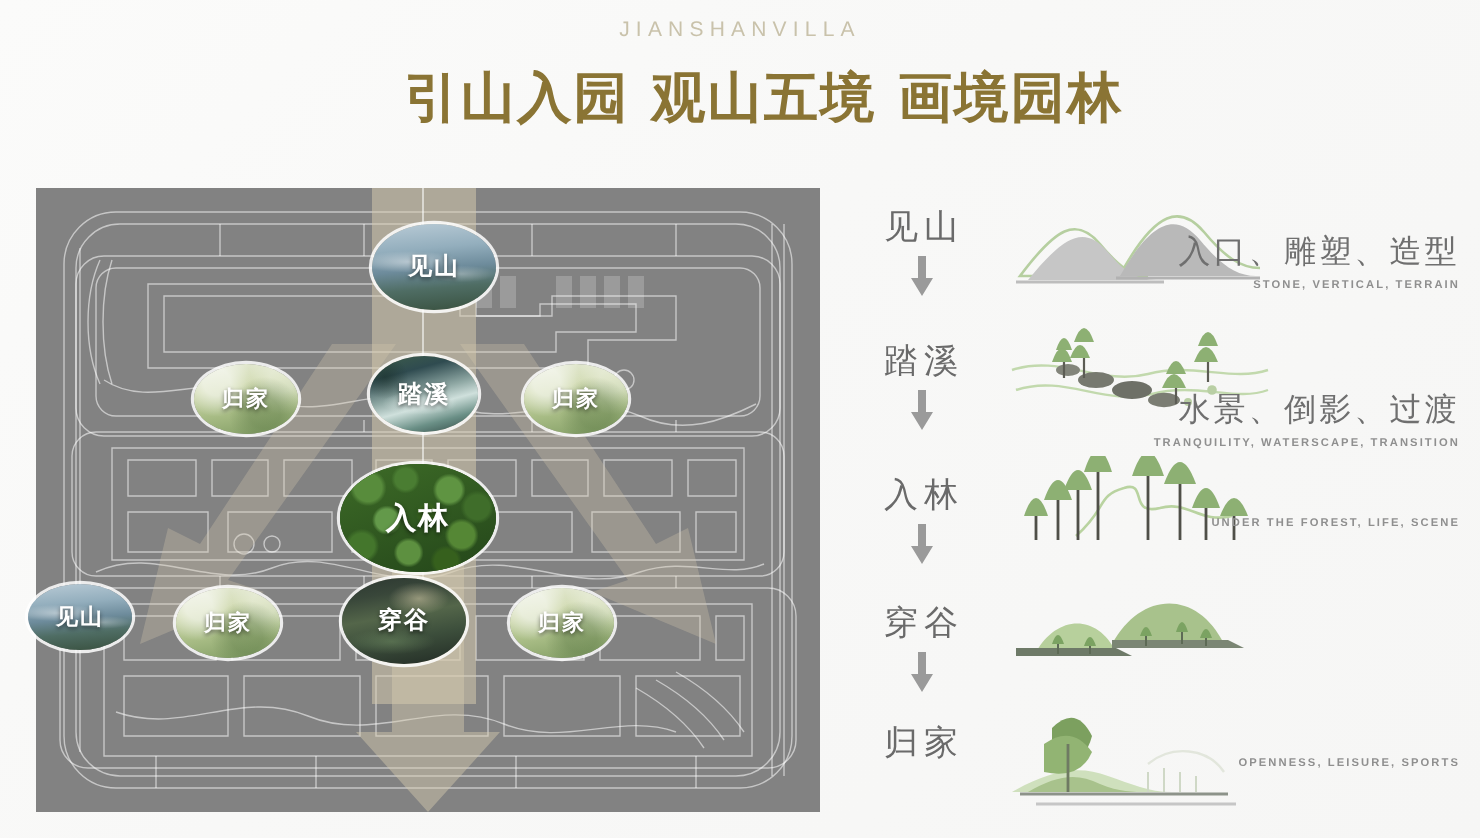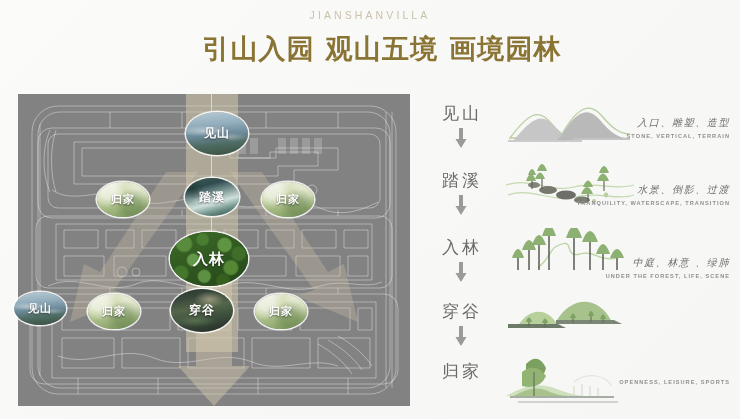--- a/index.html
+++ b/index.html
@@ -145,23 +145,22 @@
     font-family: "DejaVu Sans", "Liberation Sans", sans-serif;
   }
   .jarrow {
     position: absolute; left: 22px;
     width: 14px; height: 20px;
     color: #9a9a9a;
   }
   .jart { position: absolute; left: 72px; top: -2px; width: 132px; height: 56px; }
   .jcap { position: absolute; right: 2px; text-align: right; width: 176px; }
   .jcap .cn {
-    font-size: 10px; color: #6f6f6f; letter-spacing: 1.6px;
+    font-size: 16px; color: #6f6f6f; letter-spacing: 1.6px;
     font-family: "DejaVu Sans", "Liberation Sans", sans-serif;
-    font-style: italic;
   }
   .jcap .en {
     font-size: 5.6px; color: #8f8f8f; letter-spacing: 1.05px;
     margin-top: 3px; font-weight: 700;
   }
 </style>
 </head>
 <body>
 
 <div id="page">
@@ -336,21 +335,21 @@
         </g>
         <g stroke="#5c5c54" stroke-width="1.1">
           <path d="M28 20 v8"></path>
             <path d="M38 18 v10"></path>
             <path d="M100 20 v10"></path>
             <path d="M84 33 v8"></path>
         </g>
         <circle cx="102" cy="34" r="2.4" fill="#b9cfa4"></circle>
         <circle cx="90" cy="40" r="2" fill="#b9cfa4"></circle>
       </svg>
-      <div class="jcap" style="top:20px">
+      <div class="jcap" style="top:32px">
         <div class="cn">水景、倒影、过渡</div>
         <div class="en">TRANQUILITY, WATERSCAPE, TRANSITION</div>
       </div>
     </div>
 
     <div class="jrow" style="top:134px">
       <div class="jname">入林</div>
       <svg class="jarrow" style="top:32px" viewBox="0 0 14 20">
         <path d="M5 0 h4 v11 h3.5 L7 20 L1.5 11 H5 z" fill="#9a9a9a"></path>
       </svg>
@@ -371,21 +370,20 @@
             <path d="M25 22 v20"></path>
             <path d="M35 17 v25"></path>
             <path d="M45 8 v34"></path>
           <path d="M70 10 v32"></path>
             <path d="M86 14 v28"></path>
             <path d="M99 26 v16"></path>
             <path d="M113 30 v12"></path>
         </g>
       </svg>
       <div class="jcap" style="top:26px">
-        <div class="cn">中庭、林意 、绿肺</div>
         <div class="en">UNDER THE FOREST, LIFE, SCENE</div>
       </div>
     </div>
 
     <div class="jrow" style="top:198px">
       <div class="jname">穿谷</div>
       <svg class="jarrow" style="top:32px" viewBox="0 0 14 20">
         <path d="M5 0 h4 v11 h3.5 L7 20 L1.5 11 H5 z" fill="#9a9a9a"></path>
       </svg>
       <svg class="jart" viewBox="0 0 132 56">

